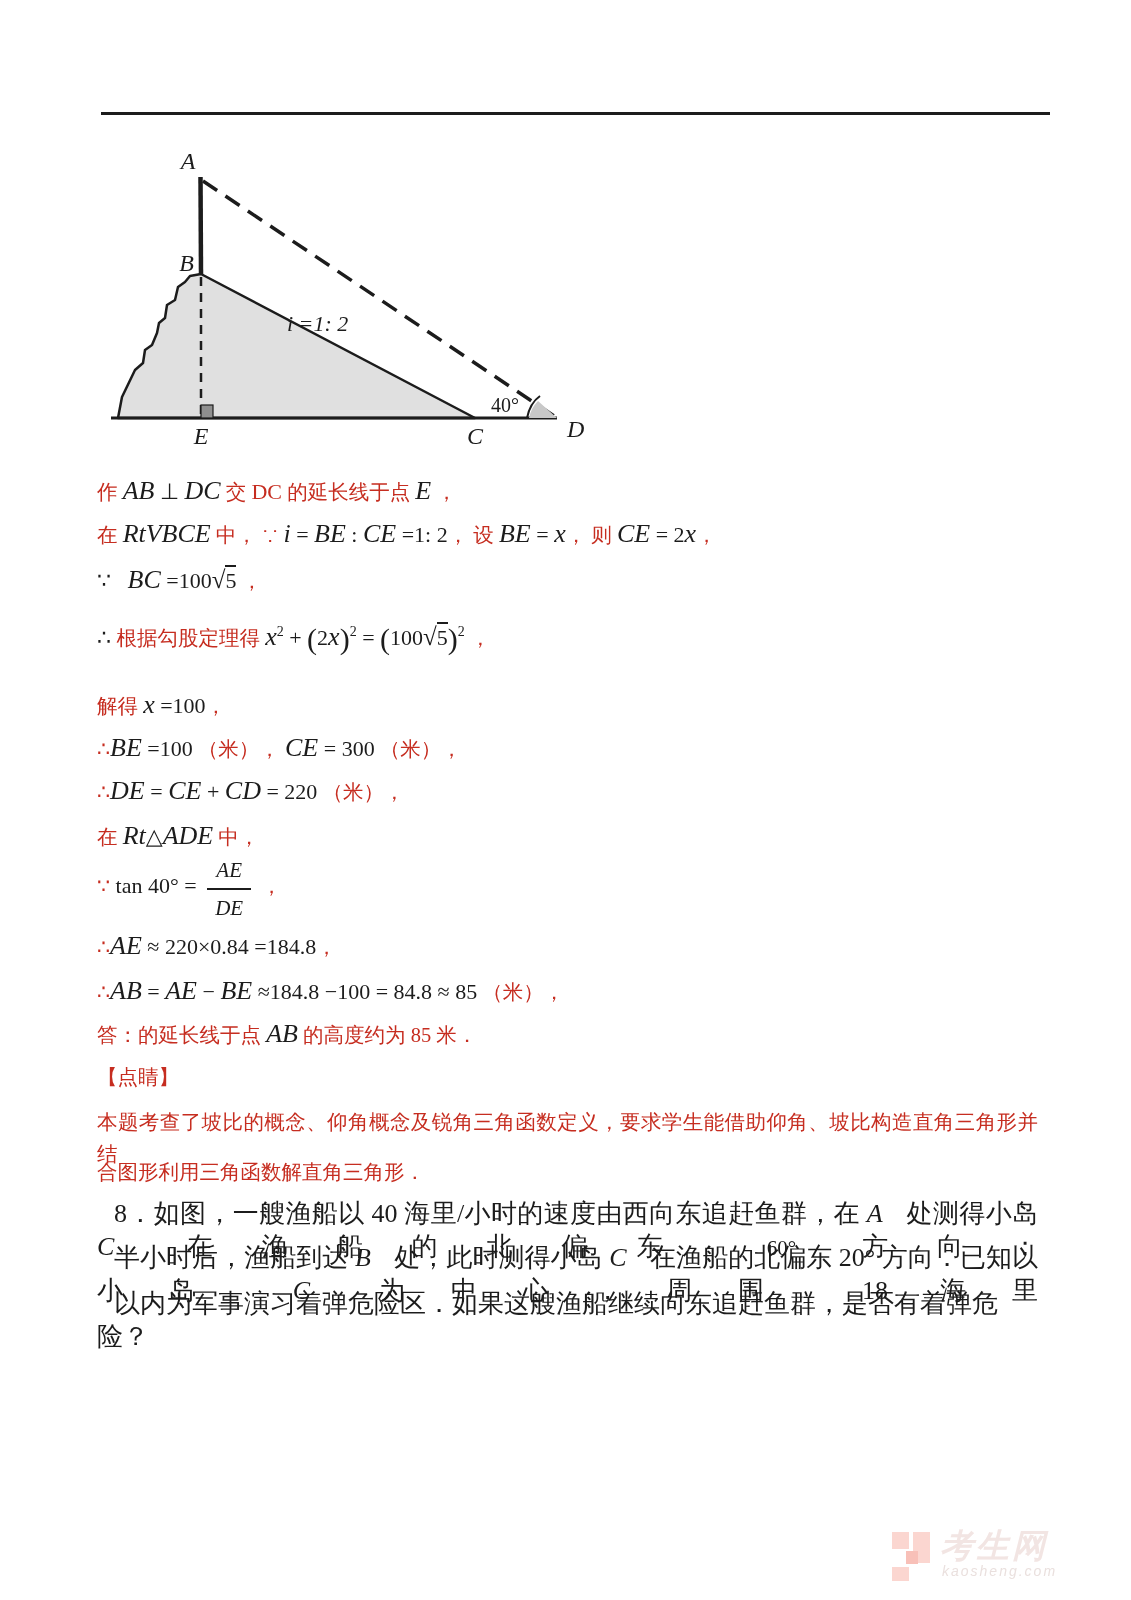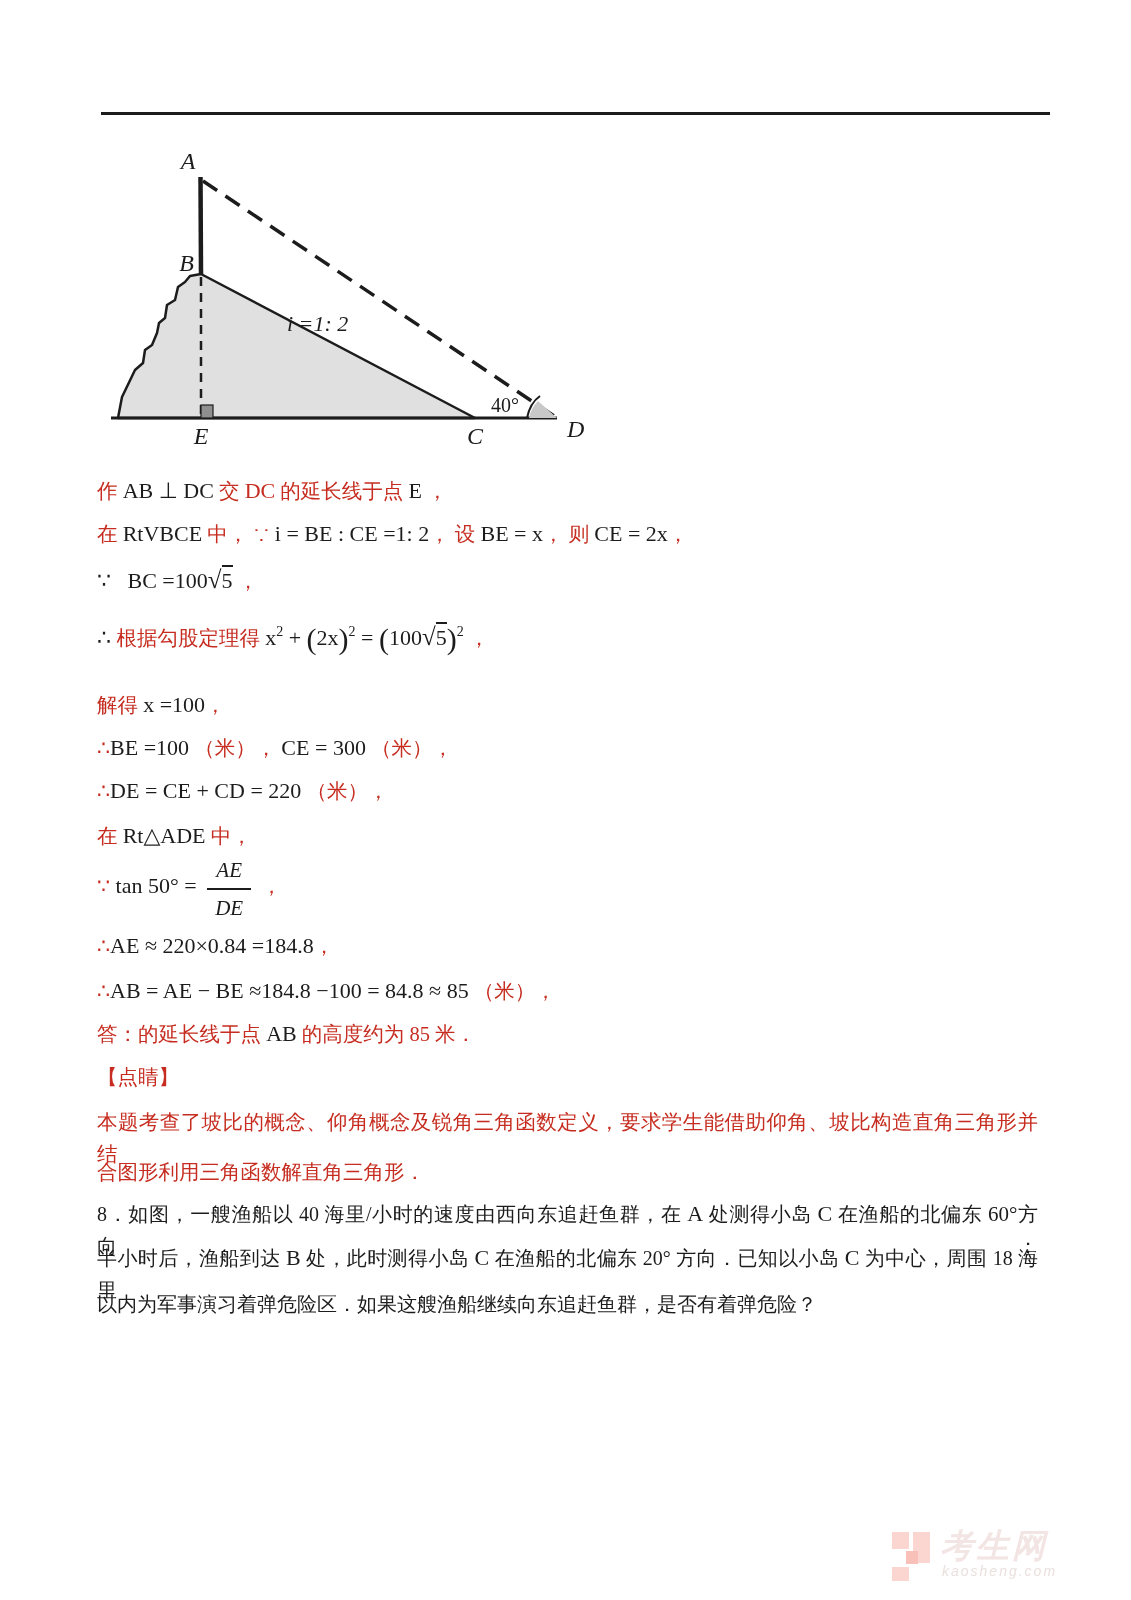--- a/index.html
+++ b/index.html
@@ -10,23 +10,23 @@
   .abs{position:absolute;}
   #top-rule{left:101px;top:112px;width:949px;height:3px;background:#1c1c1c;}
   
   .line{
     position:absolute;left:97px;width:941px;line-height:30px;
     font-family:"Liberation Serif",serif;color:#1c1c1c;
   }
   .justify{text-align:justify;text-align-last:justify;}
   .seg-red   {color:var(--red);font-size:20.5px;}
   .seg-redup {color:var(--red);font-size:22px;}
-  .seg-blk   {color:var(--ink);font-size:20px;}
+  .seg-blk   {color:var(--ink);font-size:26px;margin-left:17px;}
   .seg-big   {color:var(--ink);font-size:21px;}
-  .seg-mi    {color:var(--ink);font-size:22px;margin-top:19px;}
+  .seg-mi    {color:var(--ink);font-size:26px;font-style:italic;margin-top:19px;}
   .seg-mu    {color:var(--ink);font-size:22px;}
   .seg-sup   {color:var(--ink);font-size:14px;vertical-align:9px;}
   .seg-paren {color:var(--ink);font-size:30px;vertical-align:-4px;line-height:1;}
   .sqrt      {color:var(--ink);font-size:22px;white-space:nowrap;}
   .radical   {font-size:25px;}
   .radicand  {border-top:2px solid var(--ink);padding-top:1px;}
   .frac{
     display:inline-block;vertical-align:middle;text-align:center;
     font-style:italic;font-size:21px;color:var(--ink);margin:0 5px;
   }
@@ -77,21 +77,21 @@
 </div>
 
 <div class="line" style="top:476px"><span class="seg-red">作 </span><span class="seg-mi">AB</span><span class="seg-mu"> ⊥ </span><span class="seg-mi">DC</span><span class="seg-red"> 交 </span><span class="seg-redup">DC</span><span class="seg-red"> 的延长线于点 </span><span class="seg-mi">E</span><span class="seg-red"> ，</span></div>
 <div class="line" style="top:519px"><span class="seg-red">在 </span><span class="seg-mi">RtVBCE</span><span class="seg-red"> 中， </span><span class="seg-red">∵ </span><span class="seg-mi">i</span><span class="seg-mu"> = </span><span class="seg-mi">BE</span><span class="seg-mu"> : </span><span class="seg-mi">CE</span><span class="seg-mu"> =1: 2</span><span class="seg-red">， 设 </span><span class="seg-mi">BE</span><span class="seg-mu"> = </span><span class="seg-mi">x</span><span class="seg-red">， 则 </span><span class="seg-mi">CE</span><span class="seg-mu"> = 2</span><span class="seg-mi">x</span><span class="seg-red">，</span></div>
 <div class="line" style="top:565px"><span class="seg-mu">∵&nbsp;&nbsp;&nbsp;</span><span class="seg-mi">BC</span><span class="seg-mu"> =100</span><span class="sqrt"><span class="radical">√</span><span class="radicand">5</span></span><span class="seg-red"> ，</span></div>
 <div class="line" style="top:617px"><span class="seg-mu">∴  </span><span class="seg-red">根据勾股定理得 </span><span class="seg-mi">x</span><span class="seg-sup">2</span><span class="seg-mu"> + </span><span class="seg-paren">(</span><span class="seg-mu">2</span><span class="seg-mi">x</span><span class="seg-paren">)</span><span class="seg-sup">2</span><span class="seg-mu"> = </span><span class="seg-paren">(</span><span class="seg-mu">100</span><span class="sqrt"><span class="radical">√</span><span class="radicand">5</span></span><span class="seg-paren">)</span><span class="seg-sup">2</span><span class="seg-red"> ，</span></div>
 <div class="line" style="top:690px"><span class="seg-red">解得 </span><span class="seg-mi">x</span><span class="seg-mu"> =100</span><span class="seg-red">，</span></div>
 <div class="line" style="top:733px"><span class="seg-red">∴</span><span class="seg-mi">BE</span><span class="seg-mu"> =100</span><span class="seg-red"> （米）， </span><span class="seg-mi">CE</span><span class="seg-mu"> = 300</span><span class="seg-red"> （米），</span></div>
 <div class="line" style="top:776px"><span class="seg-red">∴</span><span class="seg-mi">DE</span><span class="seg-mu"> = </span><span class="seg-mi">CE</span><span class="seg-mu"> + </span><span class="seg-mi">CD</span><span class="seg-mu"> = 220</span><span class="seg-red"> （米），</span></div>
 <div class="line" style="top:821px"><span class="seg-red">在 </span><span class="seg-mi">Rt</span><span class="seg-mu">△</span><span class="seg-mi">ADE</span><span class="seg-red"> 中，</span></div>
-<div class="line" style="top:855px"><span class="seg-red">∵</span><span class="seg-mu"> tan 50° = </span><span class="frac"><span class="frac-num">AE</span><span class="frac-den">DE</span></span><span class="seg-red"> ，</span></div>
+<div class="line" style="top:855px"><span class="seg-red">∵</span><span class="seg-mu"> tan 40° = </span><span class="frac"><span class="frac-num">AE</span><span class="frac-den">DE</span></span><span class="seg-red"> ，</span></div>
 <div class="line" style="top:931px"><span class="seg-red">∴</span><span class="seg-mi">AE</span><span class="seg-mu"> ≈ 220×0.84 =184.8</span><span class="seg-red">，</span></div>
 <div class="line" style="top:976px"><span class="seg-red">∴</span><span class="seg-mi">AB</span><span class="seg-mu"> = </span><span class="seg-mi">AE</span><span class="seg-mu"> − </span><span class="seg-mi">BE</span><span class="seg-mu"> ≈184.8 −100 = 84.8 ≈ 85</span><span class="seg-red"> （米），</span></div>
 <div class="line" style="top:1019px"><span class="seg-red">答：的延长线于点 </span><span class="seg-mi">AB</span><span class="seg-red"> 的高度约为 85 米．</span></div>
 <div class="line" style="top:1062px"><span class="seg-red">【点睛】</span></div>
 <div class="line justify" style="top:1107px"><span class="seg-red">本题考查了坡比的概念、仰角概念及锐角三角函数定义，要求学生能借助仰角、坡比构造直角三角形并结</span></div>
 <div class="line" style="top:1157px"><span class="seg-red">合图形利用三角函数解直角三角形．</span></div>
 <div class="line justify" style="top:1199px"><span class="seg-blk">8．如图，一艘渔船以 40 海里/小时的速度由西向东追赶鱼群，在 </span><span class="seg-mi">A</span><span class="seg-blk"> 处测得小岛 </span><span class="seg-mi">C</span><span class="seg-blk"> 在渔船的北偏东 </span><span class="seg-big">60°</span><span class="seg-blk">方向；</span></div>
 <div class="line justify" style="top:1243px"><span class="seg-blk">半小时后，渔船到达 </span><span class="seg-mi">B</span><span class="seg-blk"> 处，此时测得小岛 </span><span class="seg-mi">C</span><span class="seg-blk"> 在渔船的北偏东 20° 方向．已知以小岛 </span><span class="seg-mi">C</span><span class="seg-blk"> 为中心，周围 18 海里</span></div>
 <div class="line" style="top:1289px"><span class="seg-blk">以内为军事演习着弹危险区．如果这艘渔船继续向东追赶鱼群，是否有着弹危险？</span></div>
 

